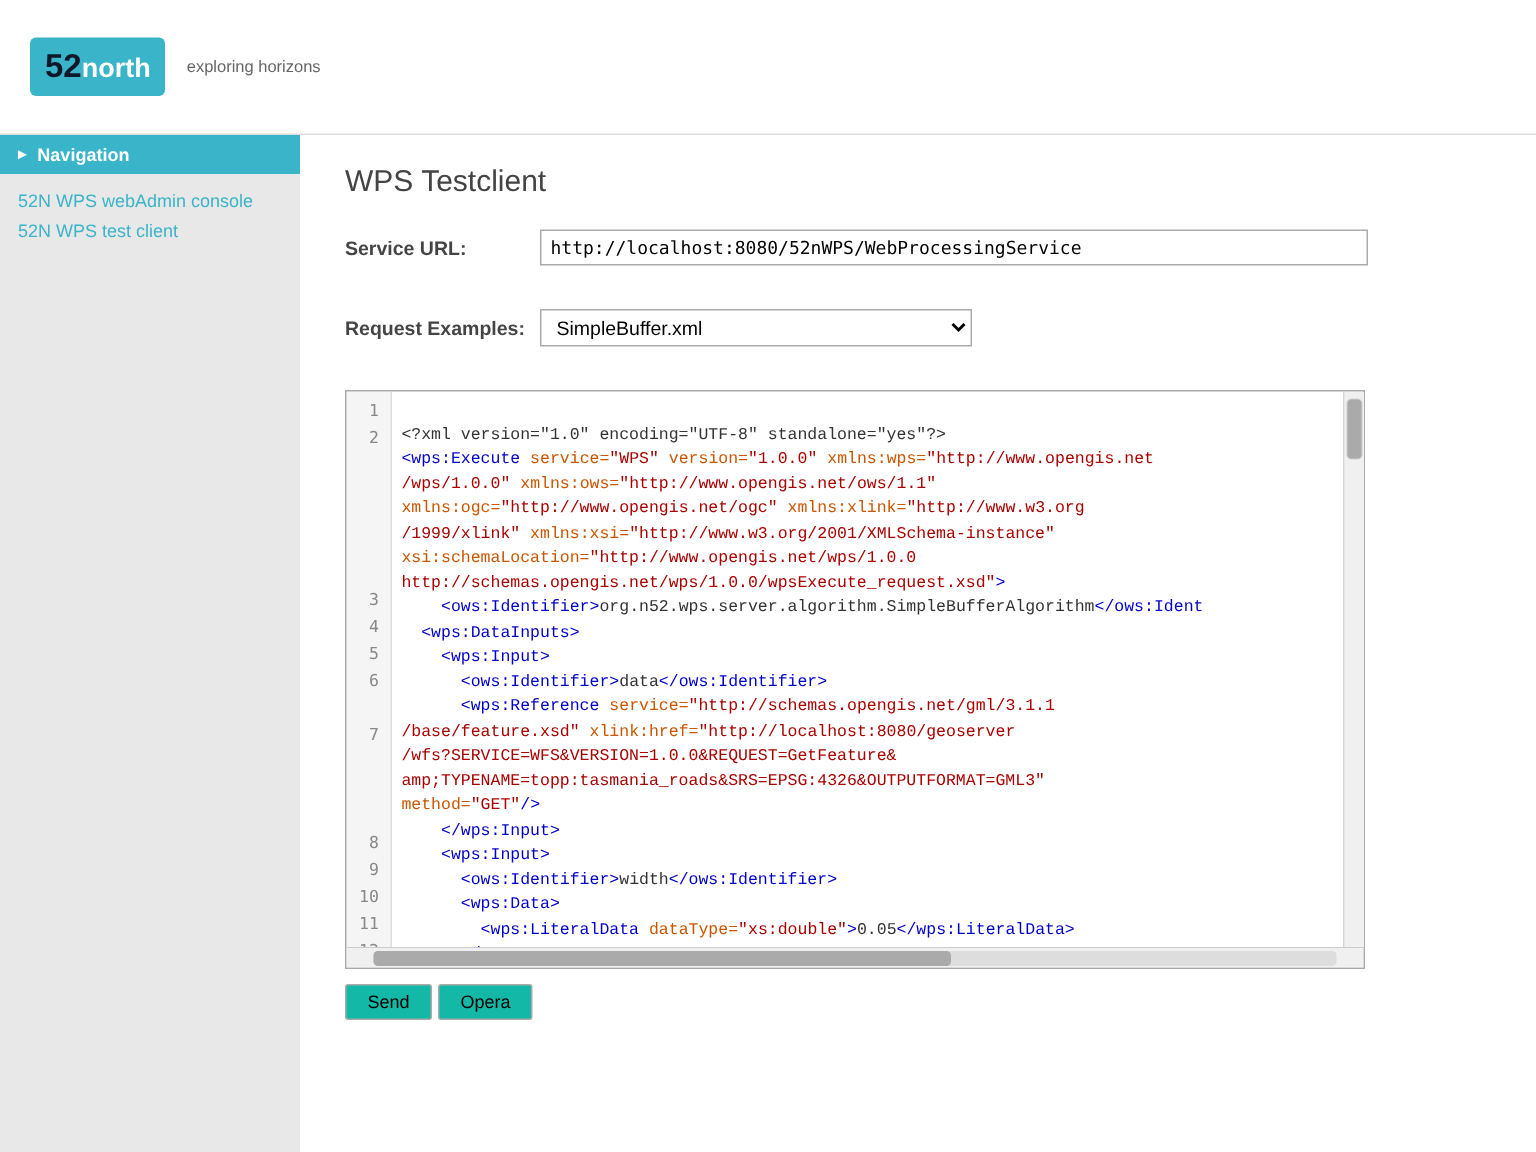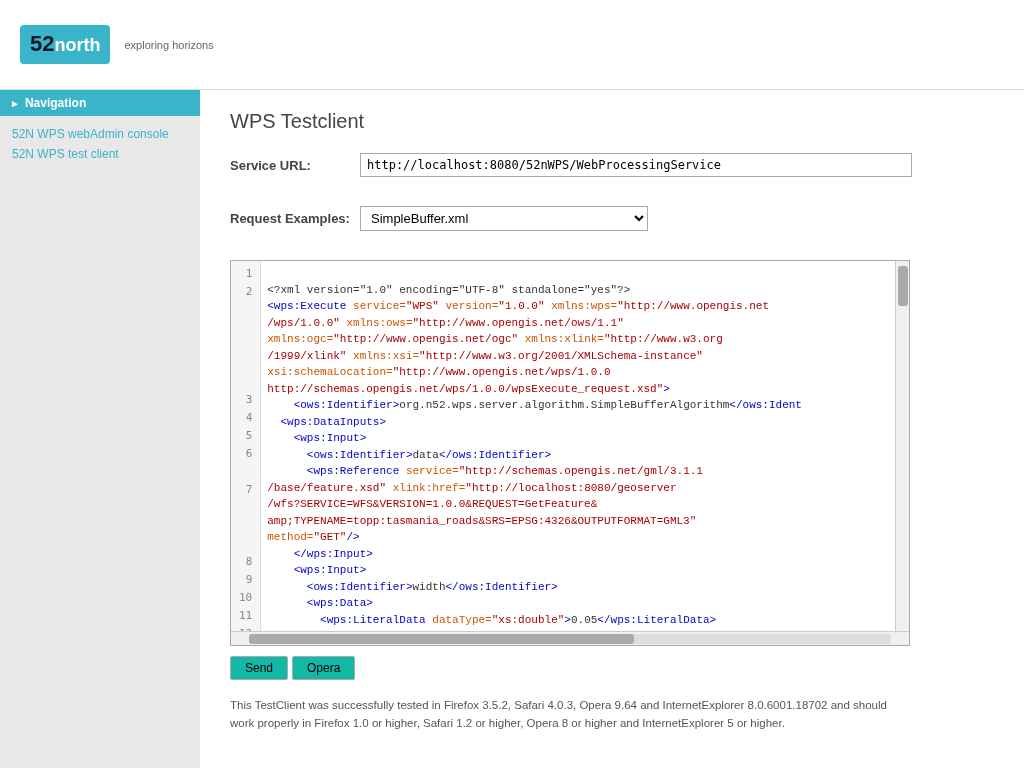--- a/index.html
+++ b/index.html
@@ -314,15 +314,14 @@
         </div>
         <div style="width:16px;flex-shrink:0;"></div>
       </div>
     </div>
 
     <div id="buttons-row">
       <button class="action-btn">Send</button>
       <button class="action-btn">Opera</button>
     </div>
 
-    <p id="footer-text">This TestClient was successfully tested in Firefox 3.5.2, Safari 4.0.3, Opera 9.64 and InternetExplorer 8.0.6001.18702 and should work properly in Firefox 1.0 or higher, Safari 1.2 or higher, Opera 8 or higher and InternetExplorer 5 or higher.</p>
   </div>
 </div>
 
 </body></html>

